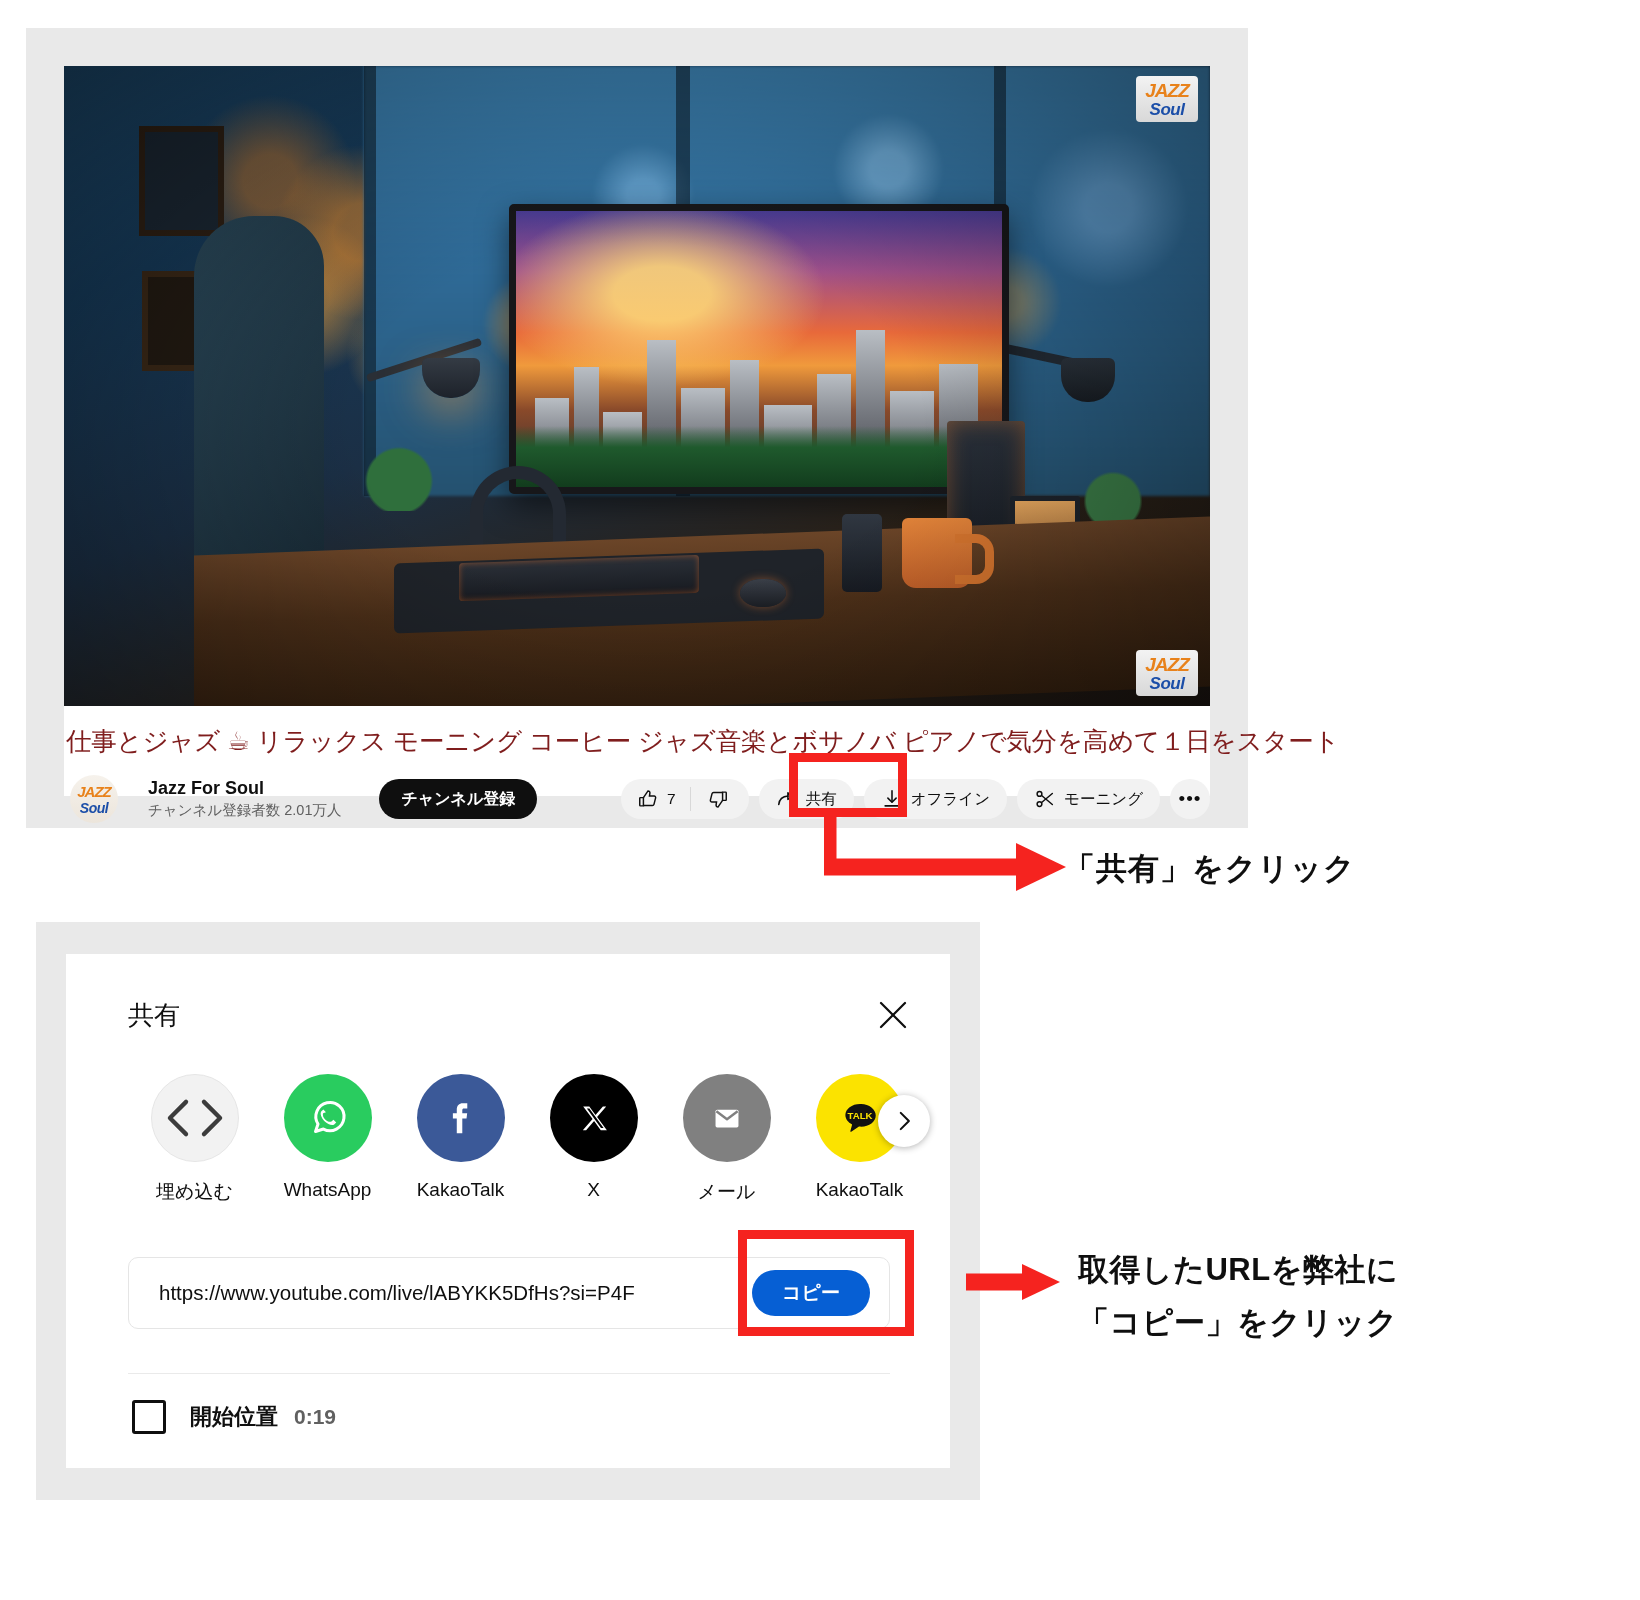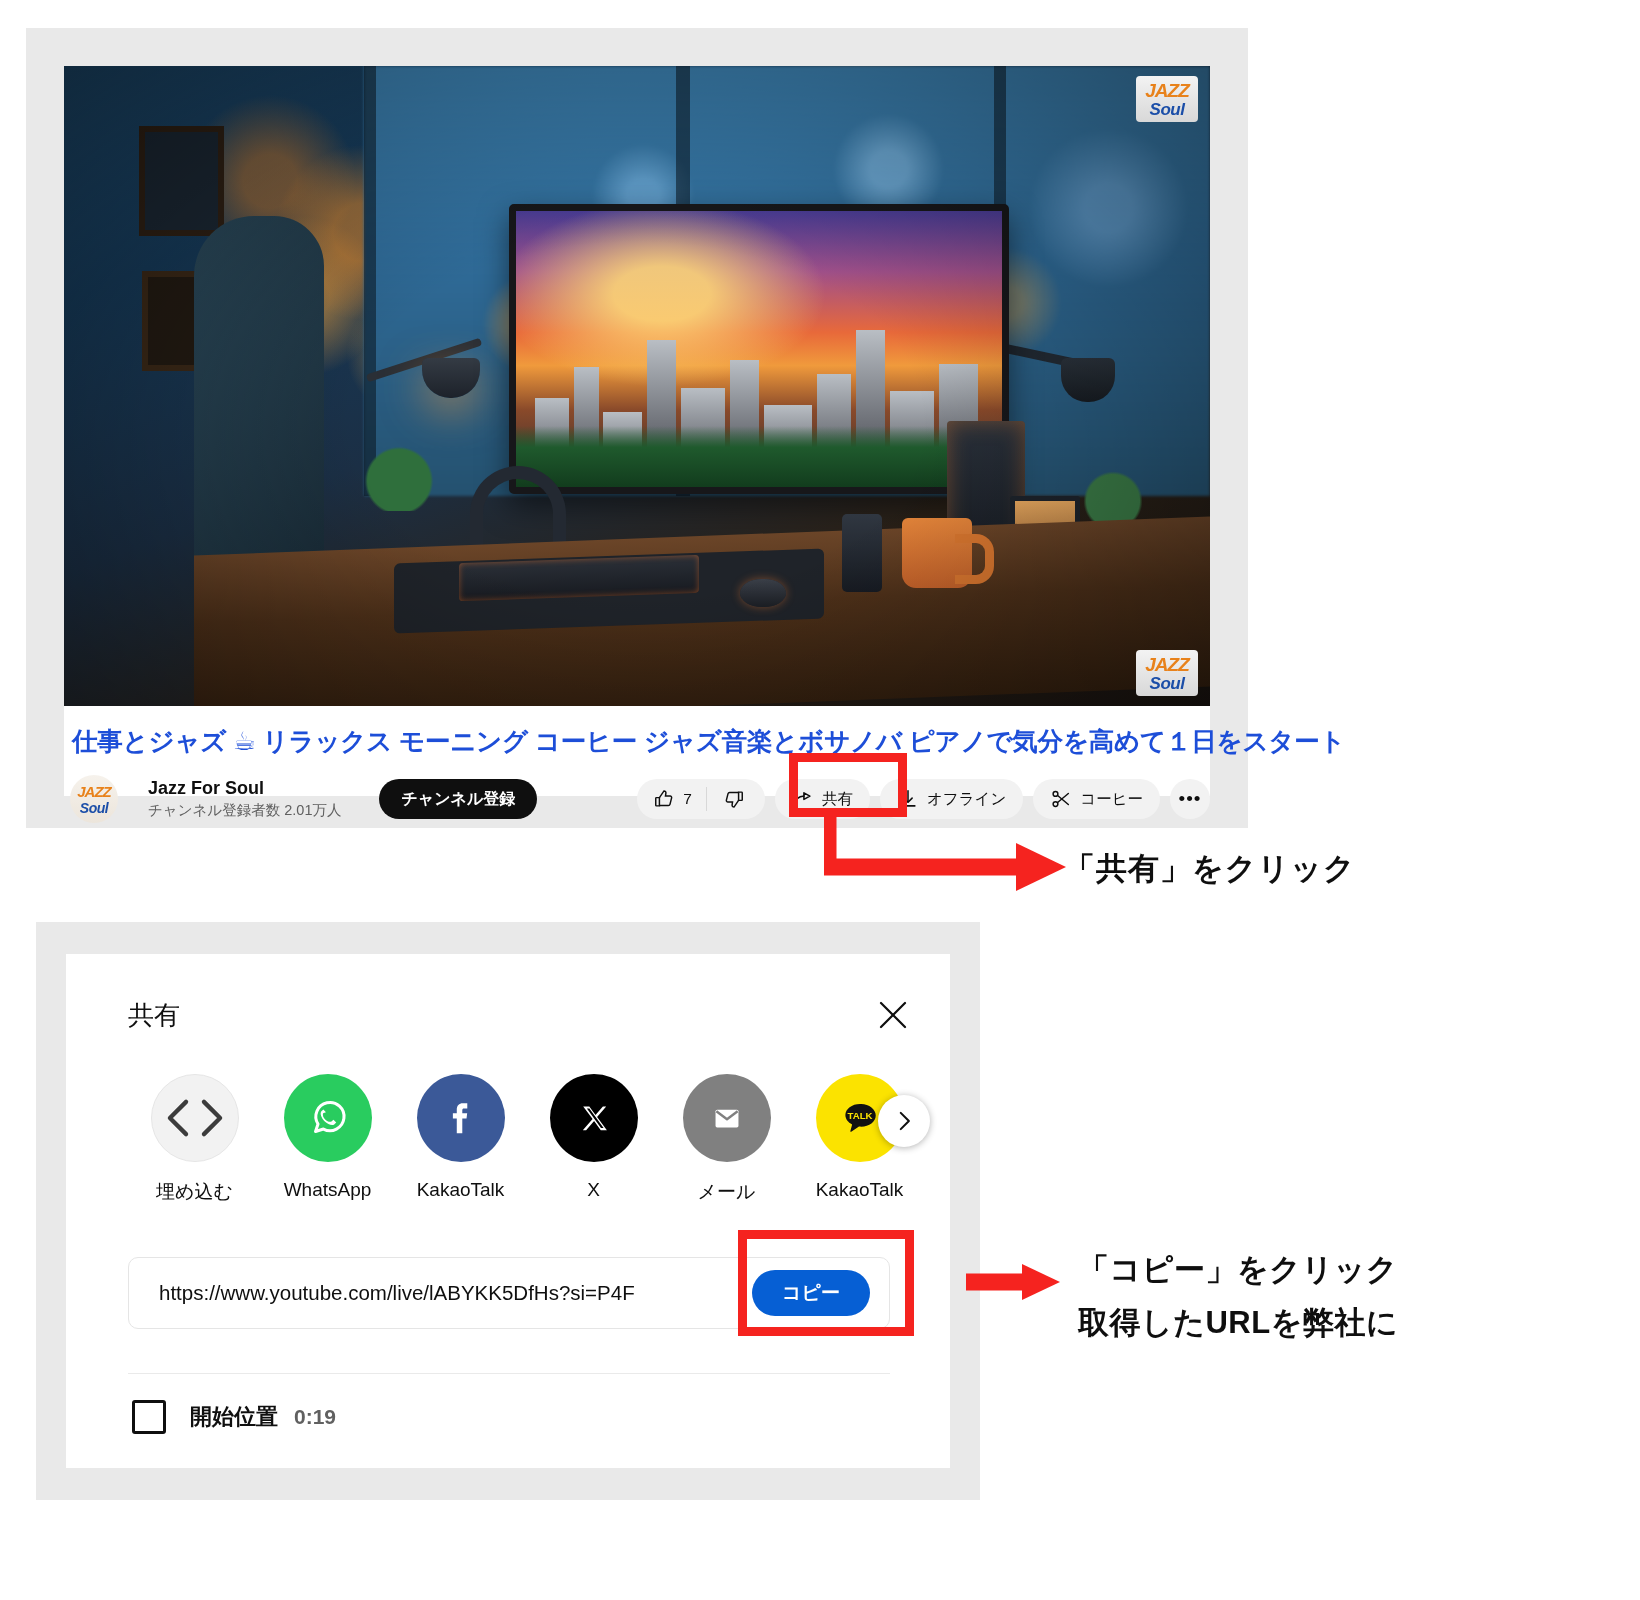--- a/index.html
+++ b/index.html
@@ -185,24 +185,24 @@
     font-weight: 900; font-style: italic; color: #e8821b;
     font-size: 19px; letter-spacing: -1px;
   }
   .wm .w2 {
     font-weight: 900; font-style: italic; color: #1b4ea8;
     font-size: 17px; letter-spacing: -0.5px; margin-top: 1px;
   }
 
   
   .video-title {
-    margin: 18px 0 0 8px;
+    margin: 18px 0 0 2px;
     font-size: 25.5px;
-    font-weight: 700;
-    color: #1d4ed8;
+    font-weight: 400;
+    color: #7f1d1d;
     letter-spacing: -0.2px;
     white-space: nowrap;
   }
   .meta-row {
     display: flex; align-items: center;
     margin: 14px 0 0 6px;
     height: 52px;
   }
   .ch-avatar {
     width: 48px; height: 48px; border-radius: 50%;
@@ -478,21 +478,21 @@
 
           <div class="pill">
             <span class="ic">
               <svg viewBox="0 0 24 24" fill="none" stroke="#0f0f0f" stroke-width="1.6" stroke-linecap="round">
                 <circle cx="6" cy="17.5" r="2.6"></circle>
                   <circle cx="6" cy="6.5" r="2.6"></circle>
                 <path d="M8.3 8.2 20 18"></path>
                   <path d="M8.3 15.8 20 6"></path>
               </svg>
             </span>
-            <span>コーヒー</span>
+            <span>モーニング</span>
           </div>
 
           <div class="pill pill-more">•••</div>
         </div>
       </div>
     </div>
   </div>
 
   <div class="hl hl-share"></div>
 
@@ -599,17 +599,17 @@
     </div>
   </div>
 
   <div class="hl hl-copy"></div>
 
   <svg class="ann2-arrow" viewBox="0 0 96 40">
     <path d="M0 20 L62 20" stroke="#f5231f" stroke-width="17" fill="none"></path>
     <path d="M56 2 L94 20 L56 38 Z" fill="#f5231f"></path>
   </svg>
   <div class="ann2-text">
+    <div>取得したURLを弊社に</div>
     <div>「コピー」をクリック</div>
-    <div>取得したURLを弊社に</div>
   </div>
 
 </div>
 
 </body></html>

